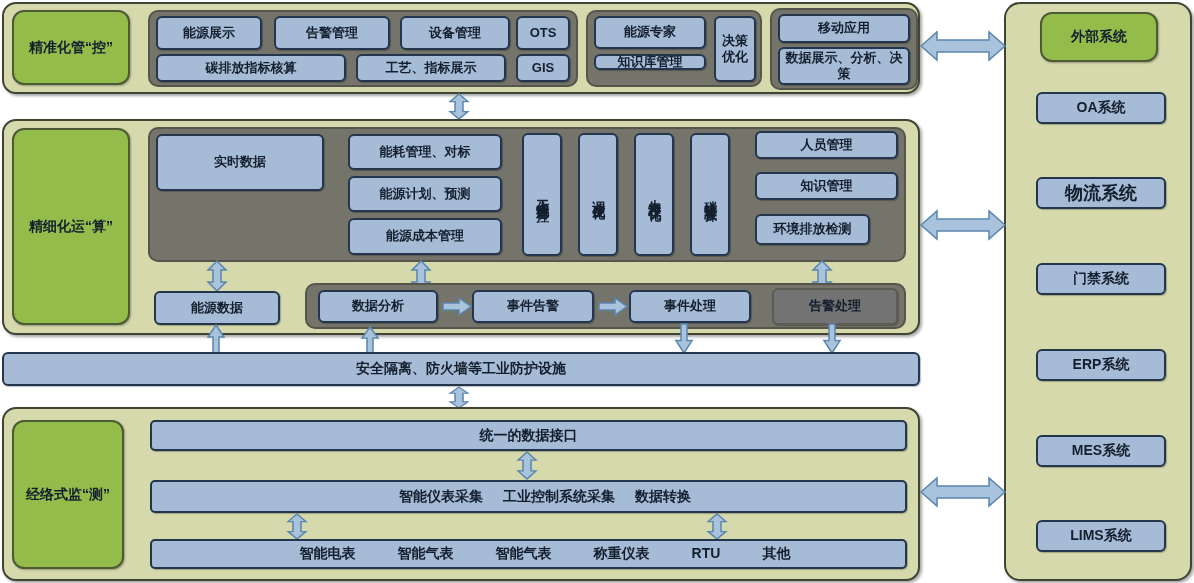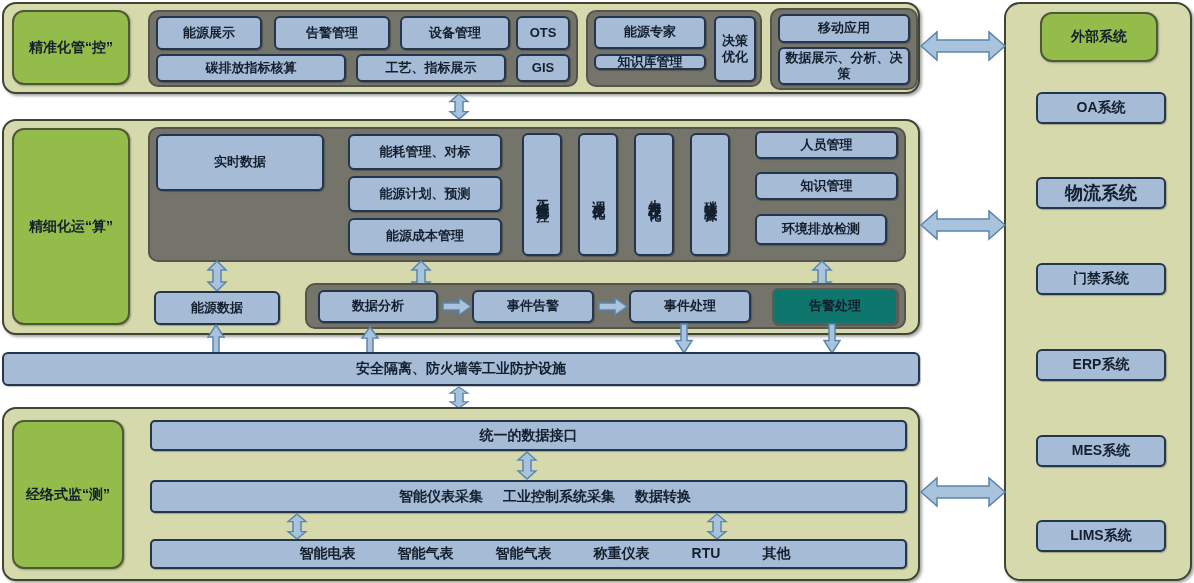--- a/index.html
+++ b/index.html
@@ -28,21 +28,21 @@
   }
   .bx {
     position: absolute; background: #a6bbd6;
     border: 2px solid #24364e; border-radius: 6px;
     display: flex; align-items: center; justify-content: center;
     font-weight: bold; font-size: 13px; text-align: center;
     line-height: 1.25; padding: 1px 3px;
     box-shadow: 1px 1px 1px rgba(0,0,0,0.25);
   }
   .bx.vert { writing-mode: vertical-rl; text-orientation: upright; letter-spacing: 2px; }
-  .bx.gray { background: #0f766e; border-color: #5c5c54; }
+  .bx.gray { background: #737373; border-color: #5c5c54; }
   .bx.bar  { border-radius: 5px; font-size: 14px; }
   .arrow { position: absolute; overflow: visible; }
   .arrow path { fill: #a9c3dd; stroke: #5a85ad; stroke-width: 1.5; }
   .flexrow { display: flex; align-items: center; justify-content: center; padding-left: 36px; }
 </style>
 </head>
 <body>
 
 <div class="stage">
 
@@ -78,21 +78,21 @@
   <div class="bx" style="left:156px;top:134px;width:168px;height:57px">实时数据</div>
   <div class="bx" style="left:348px;top:134px;width:154px;height:36px">能耗管理、对标</div>
   <div class="bx" style="left:348px;top:176px;width:154px;height:36px">能源计划、预测</div>
   <div class="bx" style="left:348px;top:218px;width:154px;height:37px">能源成本管理</div>
   <div class="bx vert" style="left:522px;top:133px;width:40px;height:123px">工作流程管控</div>
   <div class="bx vert" style="left:578px;top:133px;width:40px;height:123px">调度优化</div>
   <div class="bx vert" style="left:634px;top:133px;width:40px;height:123px">生产过程优化</div>
   <div class="bx vert" style="left:690px;top:133px;width:40px;height:123px">碳排放核算</div>
   <div class="bx" style="left:755px;top:131px;width:143px;height:28px">人员管理</div>
   <div class="bx" style="left:755px;top:172px;width:143px;height:28px">知识管理</div>
-  <div class="bx" style="left:755px;top:214px;width:132px;height:31px">环境排放检测</div>
+  <div class="bx" style="left:755px;top:214px;width:115px;height:31px">环境排放检测</div>
 
   <svg class="arrow" style="left:208px;top:261px;width:18px;height:30px" viewBox="0 0 18 30" preserveAspectRatio="none">
       <path d="M9 0 L18 9 L13 9 L13 21 L18 21 L9 30 L0 21 L5 21 L5 9 L0 9 Z"></path>
     </svg>
   <svg class="arrow" style="left:412px;top:261px;width:18px;height:30px" viewBox="0 0 18 30" preserveAspectRatio="none">
       <path d="M9 0 L18 9 L13 9 L13 21 L18 21 L9 30 L0 21 L5 21 L5 9 L0 9 Z"></path>
     </svg>
   <svg class="arrow" style="left:813px;top:261px;width:18px;height:30px" viewBox="0 0 18 30" preserveAspectRatio="none">
       <path d="M9 0 L18 9 L13 9 L13 21 L18 21 L9 30 L0 21 L5 21 L5 9 L0 9 Z"></path>
     </svg>

